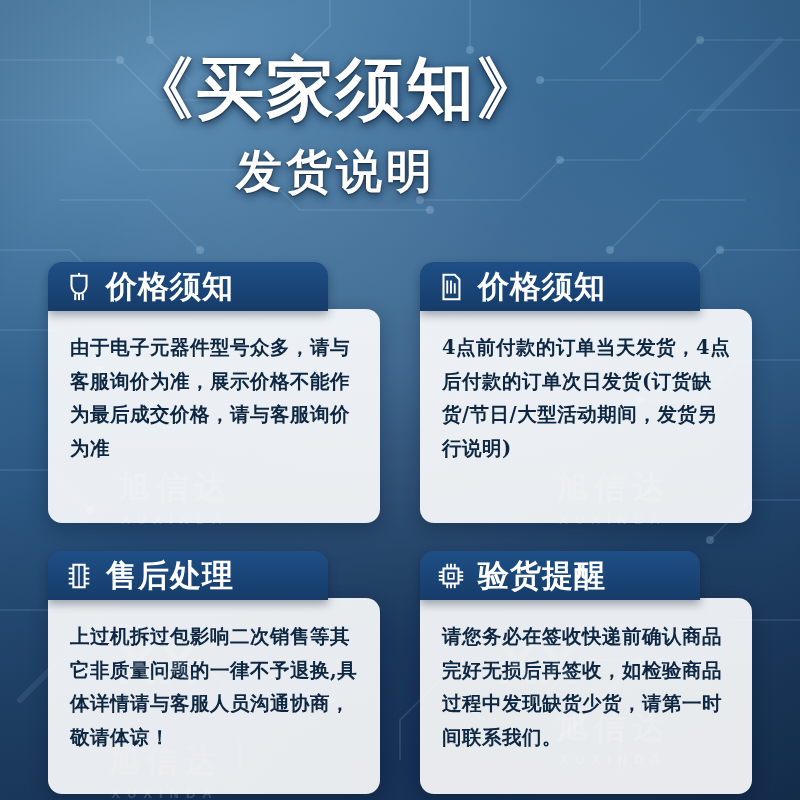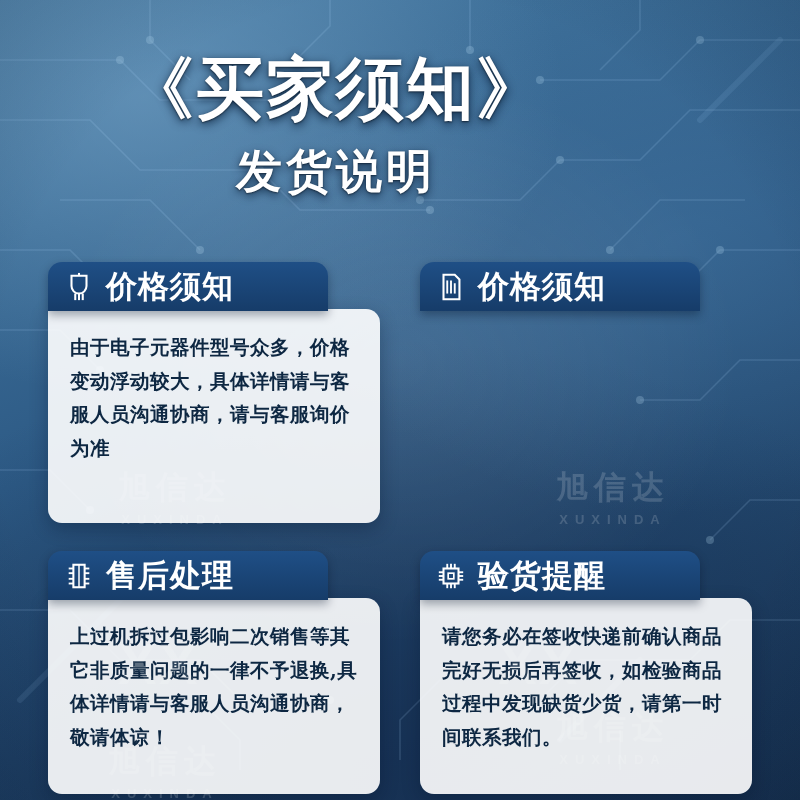--- a/index.html
+++ b/index.html
@@ -254,33 +254,34 @@
       <div class="card-head">
         <svg class="icon" viewBox="0 0 32 32" xmlns="http://www.w3.org/2000/svg">
           <path d="M8 4h16v11a8 8 0 0 1-16 0z" fill="none" stroke="#ffffff" stroke-width="2.2"></path>
           <line x1="12" y1="23" x2="12" y2="30" stroke="#ffffff" stroke-width="2.2"></line>
           <line x1="16" y1="23" x2="16" y2="30" stroke="#ffffff" stroke-width="2.2"></line>
           <line x1="20" y1="23" x2="20" y2="30" stroke="#ffffff" stroke-width="2.2"></line>
           <line x1="16" y1="1" x2="16" y2="4" stroke="#ffffff" stroke-width="2.2"></line>
         </svg>
         <span class="card-title">价格须知</span>
       </div>
-      <div class="card-body tall">由于电子元器件型号众多，价格变动浮动较大，具体详情请与客服人员沟通协商，请与客服询价为准</div>
+      <div class="card-body tall">由于电子元器件型号众多，请与客服询价为准，展示价格不能作为最后成交价格，请与客服询价为准</div>
     </div>
 
     <div class="card">
       <div class="card-head">
         <svg class="icon" viewBox="0 0 32 32" xmlns="http://www.w3.org/2000/svg">
           <path d="M8 3h12l5 5v21H8z" fill="none" stroke="#ffffff" stroke-width="2.2"></path>
           <line x1="12" y1="9" x2="12" y2="23" stroke="#ffffff" stroke-width="2"></line>
           <line x1="16" y1="9" x2="16" y2="23" stroke="#ffffff" stroke-width="2"></line>
           <line x1="20" y1="12" x2="20" y2="23" stroke="#ffffff" stroke-width="2"></line>
         </svg>
         <span class="card-title">价格须知</span>
       </div>
+      <div class="card-body tall">4点前付款的订单当天发货，4点后付款的订单次日发货(订货缺货/节日/大型活动期间，发货另行说明)</div>
     </div>
 
     <div class="card">
       <div class="card-head">
         <svg class="icon" viewBox="0 0 32 32" xmlns="http://www.w3.org/2000/svg">
           <rect x="10" y="4" width="12" height="24" fill="none" stroke="#ffffff" stroke-width="2.2"></rect>
           <line x1="16" y1="4" x2="16" y2="28" stroke="#ffffff" stroke-width="1.6"></line>
           <g stroke="#ffffff" stroke-width="2">
             <line x1="5" y1="8" x2="10" y2="8"></line>
               <line x1="5" y1="13" x2="10" y2="13"></line>

